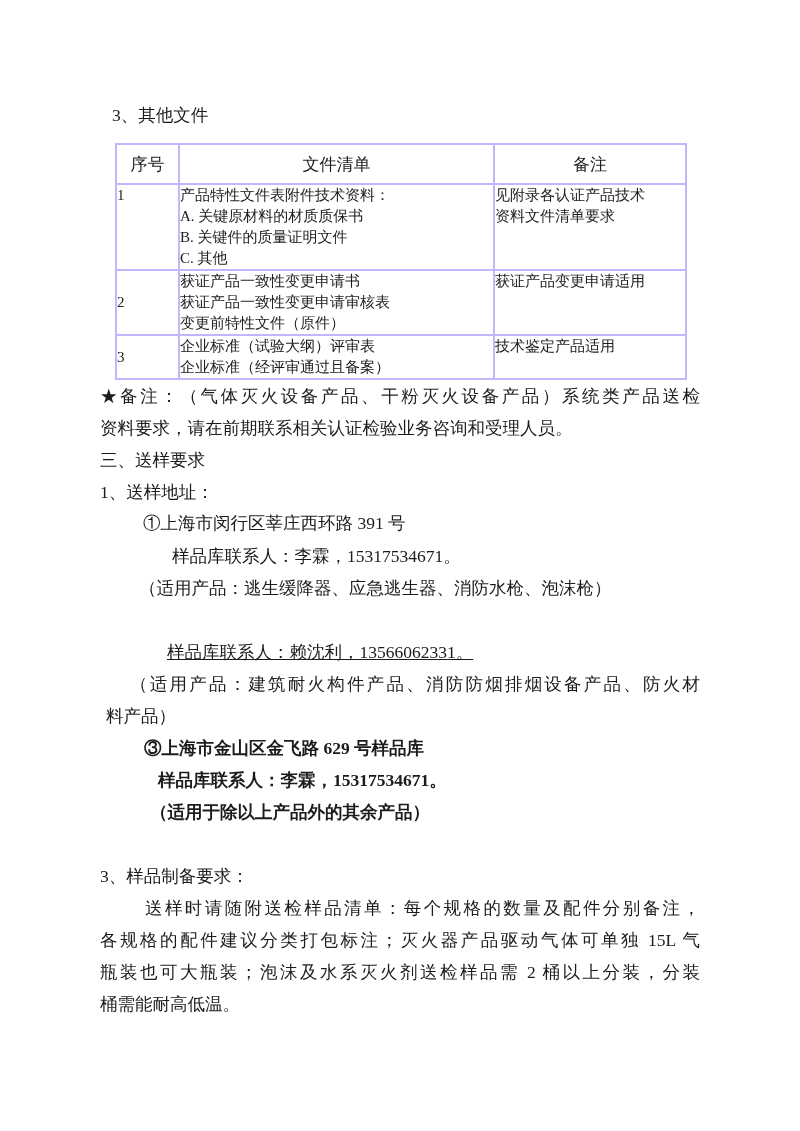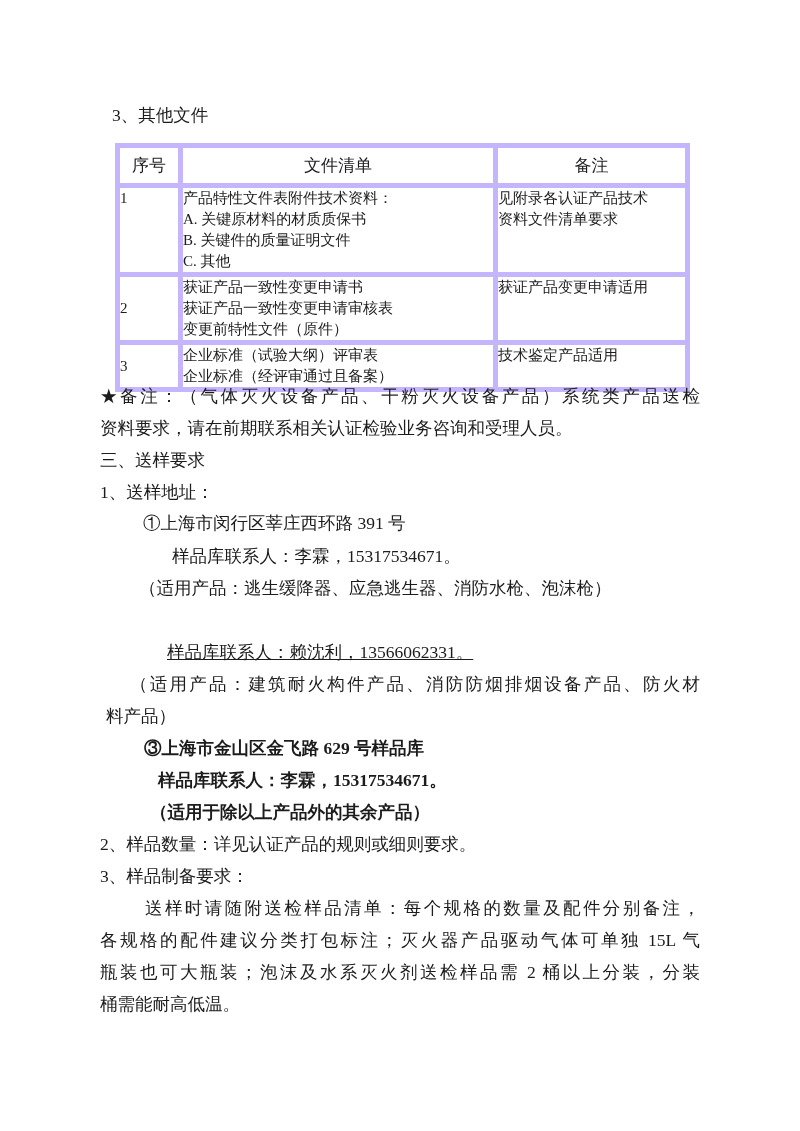--- a/index.html
+++ b/index.html
@@ -50,21 +50,21 @@
 
   
   table.doc {
     position:absolute;
     left:115px; top:143px;
     width:570px;
     border-collapse:collapse;
     table-layout:fixed;
   }
   table.doc th, table.doc td {
-    border:5px solid #c4b5fd;
+    border:2px solid #c4b5fd;
     font-weight:normal;
     padding:0;
   }
   table.doc tr.hrow { height:40px; }
   table.doc tr.r1 { height:85px; }
   table.doc tr.r2 { height:62px; }
   table.doc tr.r3 { height:43px; }
   table.doc th {
     font-size:17px;
     text-align:center;
@@ -148,20 +148,19 @@
   <div class="line l-a1p">（适用产品：逃生缓降器、应急逃生器、消防水枪、泡沫枪）</div>
 
   <div class="line l-a2c">样品库联系人：赖沈利，13566062331。</div>
   <div class="line l-a2p1 just">（适用产品：建筑耐火构件产品、消防防烟排烟设备产品、防火材</div>
   <div class="line l-a2p2">料产品）</div>
 
   <div class="line l-a3 b">③上海市金山区金飞路 629 号样品库</div>
   <div class="line l-a3c b">样品库联系人：李霖，15317534671。</div>
   <div class="line l-a3p b">（适用于除以上产品外的其余产品）</div>
 
-  <div class="line l-qty">2、样品数量：详见认证产品的规则或细则要求。</div>
   <div class="line l-prep">3、样品制备要求：</div>
   <div class="line l-p1 just">送样时请随附送检样品清单：每个规格的数量及配件分别备注，</div>
   <div class="line l-p2 just">各规格的配件建议分类打包标注；灭火器产品驱动气体可单独 15L 气</div>
   <div class="line l-p3 just">瓶装也可大瓶装；泡沫及水系灭火剂送检样品需 2 桶以上分装，分装</div>
   <div class="line l-p4">桶需能耐高低温。</div>
 
 </div>
 
 </body></html>

